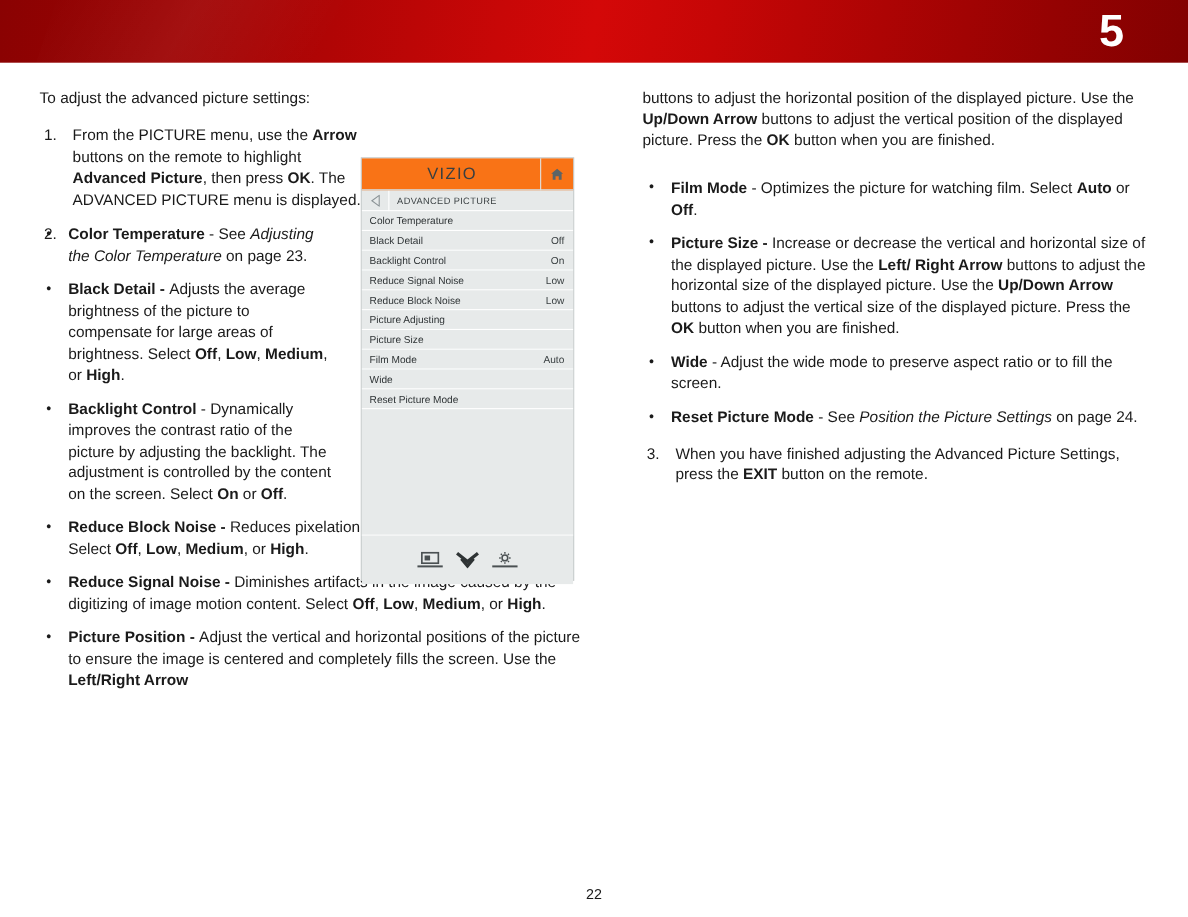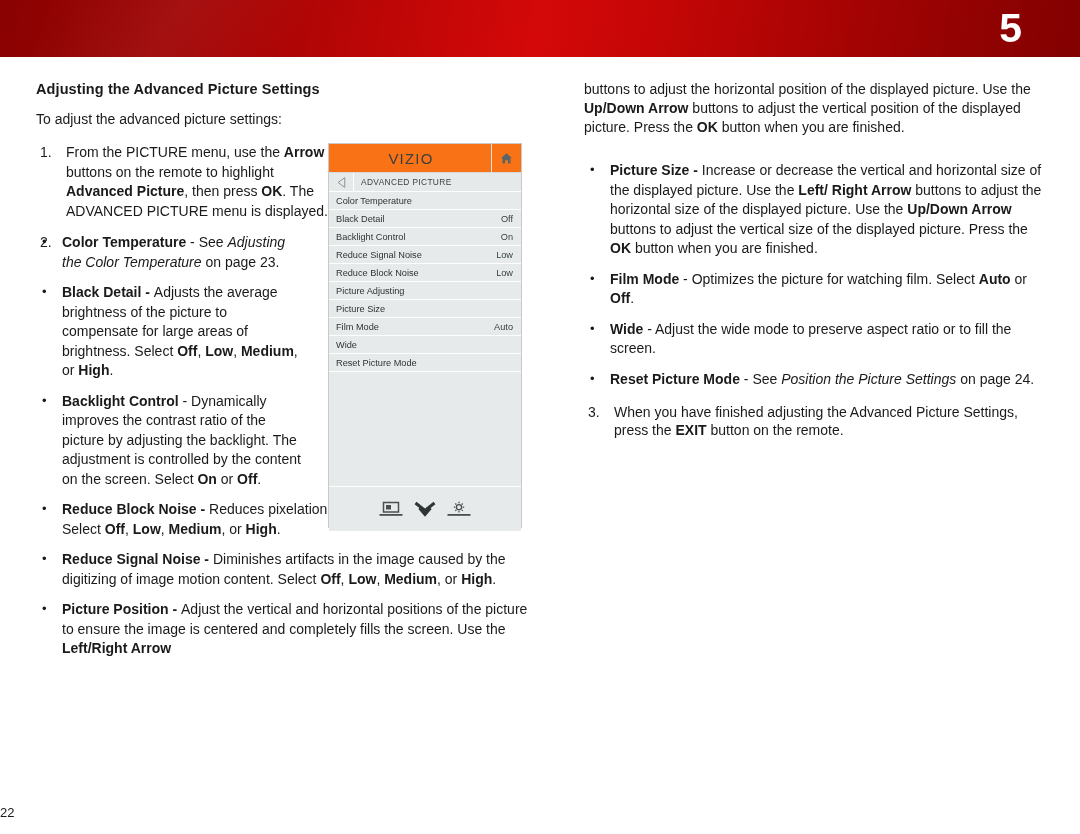--- a/index.html
+++ b/index.html
@@ -190,37 +190,36 @@
     justify-content: center;
     gap: 11px;
   }
   .ficon { display: block; }
 
   
   #page-number {
     position: absolute;
     left: 0; right: 0;
     bottom: 14px;
-    text-align: left;
+    text-align: center;
     font-size: 13px;
     color: #1a1a1a;
   }
 </style>
 </head>
 <body>
 
 <div id="page">
 
   <div id="header-band">
     <div class="sheen"></div>
     <div id="chapter-number">5</div>
   </div>
 
   <div class="col" id="left-col">
-    <h1 class="section-title">Adjusting the Advanced Picture Settings</h1>
     <p class="lead">To adjust the advanced picture settings:</p>
 
     <ol class="steps">
       <li>
         <span class="num">1.</span>
         <span class="narrow" style="display:block">From the PICTURE menu, use the <b>Arrow</b> buttons on the remote to highlight <b>Advanced Picture</b>, then press <b>OK</b>. The ADVANCED PICTURE menu is displayed.</span>
       </li>
       <li>
         <span class="num">2.</span>
       </li>
@@ -327,22 +326,22 @@
         </g>
         <rect x="0.5" y="13" width="23" height="1.8" fill="#4a5052"></rect>
       </svg>
     </div>
   </div>
 
   <div class="col" id="right-col">
     <p class="lead" style="margin-bottom:24px">buttons to adjust the horizontal position of the displayed picture. Use the <b>Up/Down Arrow</b> buttons to adjust the vertical position of the displayed picture. Press the <b>OK</b> button when you are finished.</p>
 
     <ul class="bullets" style="margin-top:0">
+      <li><b>Film Mode</b> - Optimizes the picture for watching film. Select <b>Auto</b> or <b>Off</b>.</li>
       <li><b>Picture Size - </b>Increase or decrease the vertical and horizontal size of the displayed picture. Use the <b>Left/ Right Arrow</b> buttons to adjust the horizontal size of the displayed picture. Use the <b>Up/Down Arrow</b> buttons to adjust the vertical size of the displayed picture. Press the <b>OK</b> button when you are finished.</li>
-      <li><b>Film Mode</b> - Optimizes the picture for watching film. Select <b>Auto</b> or <b>Off</b>.</li>
       <li><b>Wide</b> - Adjust the wide mode to preserve aspect ratio or to fill the screen.</li>
       <li><b>Reset Picture Mode</b> - See <i>Position the Picture Settings</i> on page 24.</li>
     </ul>
 
     <ol class="steps" style="margin-top:14px">
       <li style="line-height:18px">
         <span class="num">3.</span>
         <span style="display:block">When you have finished adjusting the Advanced Picture Settings, press the <b>EXIT</b> button on the remote.</span>
       </li>
     </ol>

